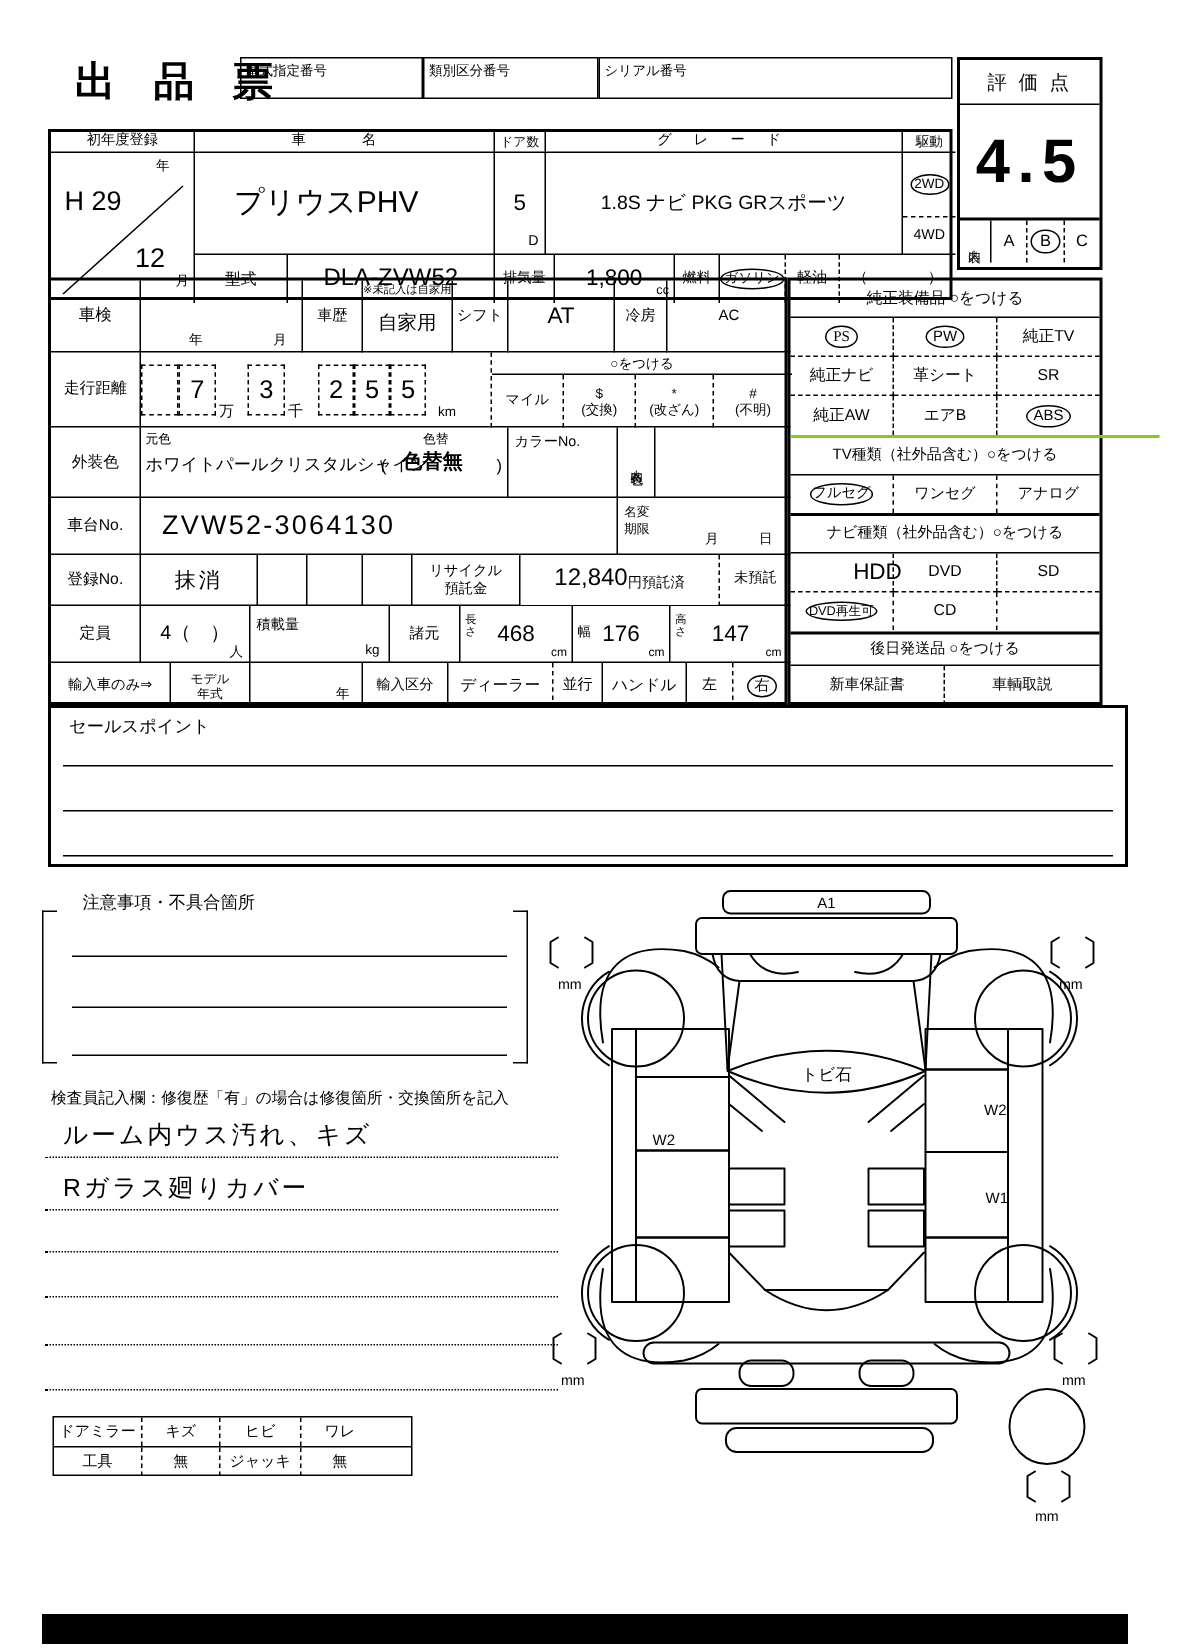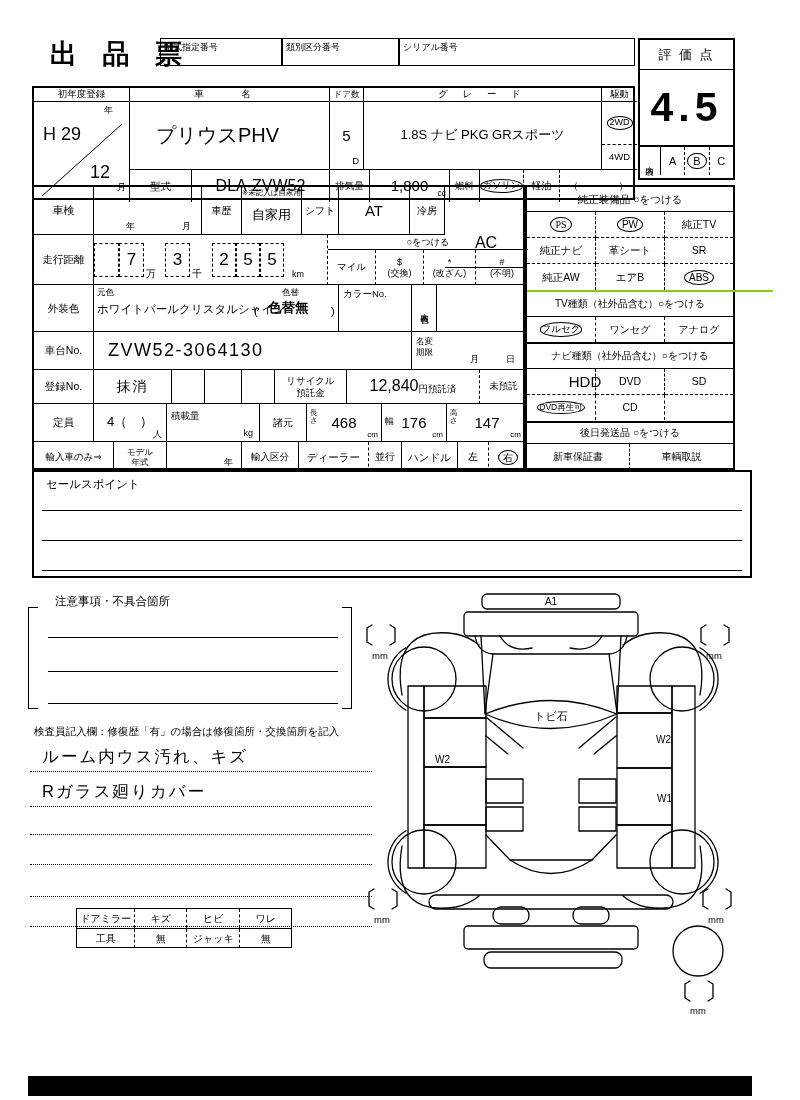--- a/index.html
+++ b/index.html
@@ -106,21 +106,21 @@
       <span class="abs" style="left:88px;bottom:3px;font-size:9px;">月</span>
     </div>
     <div class="cell br bb" style="left:168px;top:0;width:40px;height:48px;font-size:10px;">車歴</div>
     <div class="cell br bb" style="left:208px;top:0;width:60px;height:48px;font-size:13px;padding-top:9px;">
       <span class="abs" style="left:0;top:2px;width:100%;font-size:7.5px;">※未記入は自家用</span>
       <span>自家用</span>
     </div>
     <div class="cell br bb" style="left:268px;top:0;width:37px;height:48px;font-size:10px;">シフト</div>
     <div class="cell br bb" style="left:305px;top:0;width:71px;height:48px;font-size:15px;">AT</div>
     <div class="cell br bb" style="left:376px;top:0;width:35px;height:48px;font-size:10px;">冷房</div>
-    <div class="cell bb" style="left:411px;top:0;width:82px;height:48px;font-size:16px;margin-top:33px;">AC</div>
+    <div class="cell bb" style="left:411px;top:0;width:82px;height:48px;font-size:10px;">AC</div>
 
     <div class="cell br bb" style="left:0;top:48px;width:60px;height:50px;font-size:10.5px;">走行距離</div>
     <div class="abs bb" style="left:60px;top:48px;width:233px;height:50px;">
       <span class="cell" style="left:0;top:8px;width:25px;height:34px;border:1.5px dashed #000;font-size:17px;"></span>
       <span class="cell" style="left:25px;top:8px;width:25px;height:34px;border:1.5px dashed #000;font-size:17px;">7</span>
       <span class="abs" style="left:52px;top:32px;font-size:10px;">万</span>
       <span class="cell" style="left:71px;top:8px;width:25px;height:34px;border:1.5px dashed #000;font-size:17px;">3</span>
       <span class="abs" style="left:98px;top:32px;font-size:10px;">千</span>
       <span class="cell" style="left:118px;top:8px;width:24px;height:34px;border:1.5px dashed #000;font-size:17px;">2</span>
       <span class="cell" style="left:142px;top:8px;width:24px;height:34px;border:1.5px dashed #000;font-size:17px;">5</span>
@@ -285,21 +285,21 @@
   <div class="abs" style="left:34px;top:725px;font-size:10.5px;">検査員記入欄：修復歴「有」の場合は修復箇所・交換箇所を記入</div>
   <div class="abs" style="left:42px;top:746px;font-size:16.5px;letter-spacing:2px;">ルーム内ウス汚れ、キズ</div>
   <div class="dotline" style="left:30px;width:342px;top:771px;"></div>
   <div class="abs" style="left:42px;top:781px;font-size:16.5px;letter-spacing:2px;">Rガラス廻りカバー</div>
   <div class="dotline" style="left:30px;width:342px;top:806px;"></div>
   <div class="dotline" style="left:30px;width:342px;top:834px;"></div>
   <div class="dotline" style="left:30px;width:342px;top:864px;"></div>
   <div class="dotline" style="left:30px;width:342px;top:896px;"></div>
   <div class="dotline" style="left:30px;width:342px;top:926px;"></div>
 
-  <div class="abs box" style="left:35px;top:908px;width:216px;height:40px;margin-left:41px;">
+  <div class="abs box" style="left:35px;top:944px;width:240px;height:40px;">
     <div style="display:flex;height:20px;box-sizing:border-box;border-bottom:1px solid #000;">
       <div class="cell" style="position:static;width:58px;height:19px;font-size:10px;">ドアミラー</div>
       <div class="cell bld" style="position:static;width:52px;height:19px;font-size:10px;">キズ</div>
       <div class="cell bld" style="position:static;width:54px;height:19px;font-size:10px;">ヒビ</div>
       <div class="cell bld" style="position:static;width:52px;height:19px;font-size:10px;">ワレ</div>
     </div>
     <div style="display:flex;height:19px;">
       <div class="cell" style="position:static;width:58px;height:19px;font-size:10px;">工具</div>
       <div class="cell bld" style="position:static;width:52px;height:19px;font-size:10px;">無</div>
       <div class="cell bld" style="position:static;width:54px;height:19px;font-size:10px;">ジャッキ</div>

